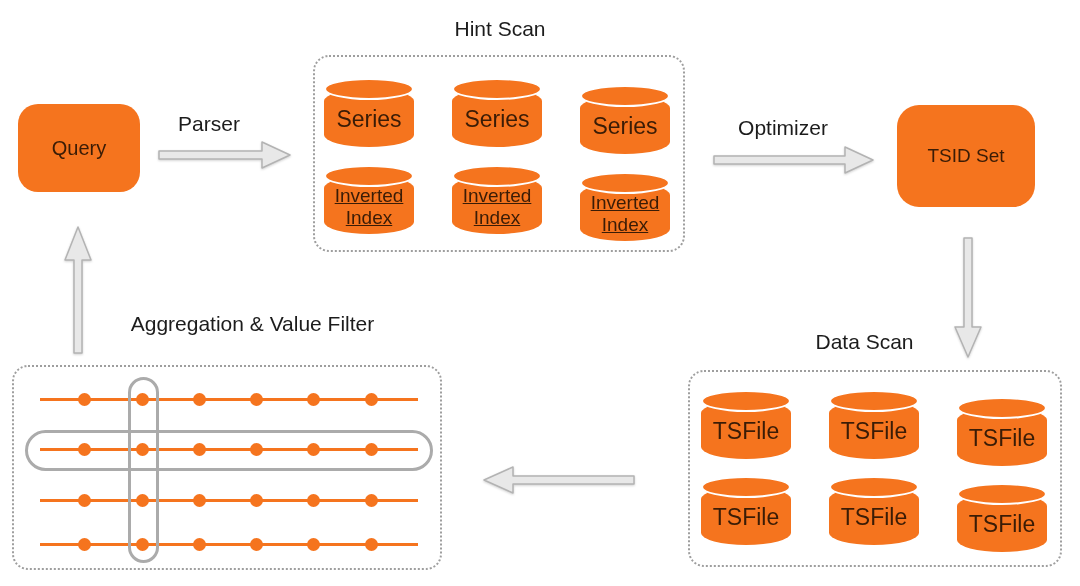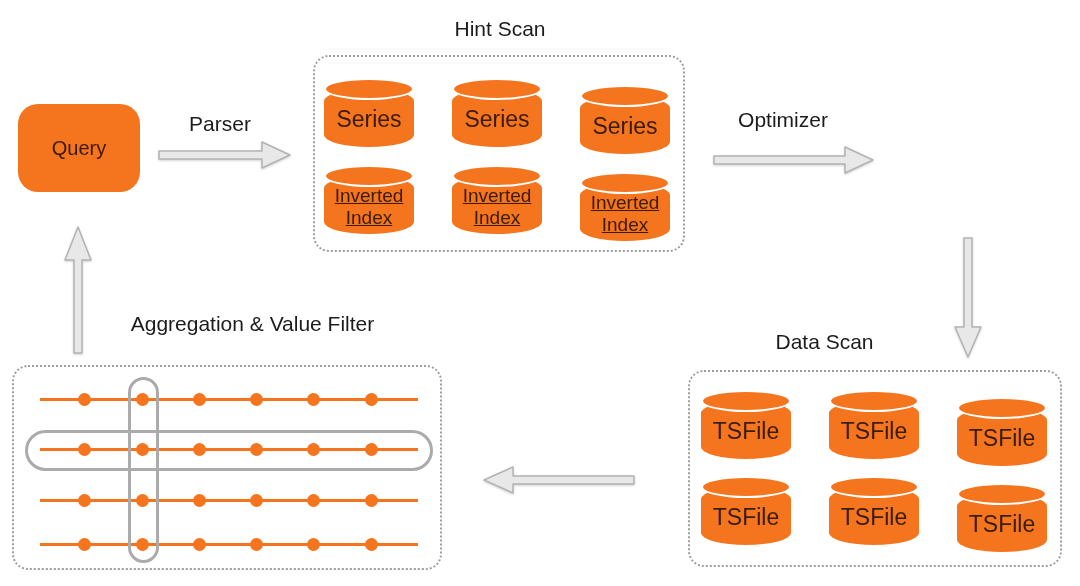--- a/index.html
+++ b/index.html
@@ -14,28 +14,28 @@
   *{margin:0;padding:0;box-sizing:border-box;}
   body{background:#fff;font-family:"Liberation Sans",sans-serif;color:var(--text-dark);}
   #canvas{position:relative;width:1080px;height:586px;background:#fff;overflow:hidden;}
 
   .node{position:absolute;background:var(--orange);display:flex;align-items:center;justify-content:center;
         color:var(--text-on-orange);font-size:20px;}
   #query-node{left:18px;top:104px;width:122px;height:88px;border-radius:20px;}
   #tsid-node{left:897px;top:105px;width:138px;height:102px;border-radius:22px;font-size:19px;}
 
   .edge-label{position:absolute;font-size:21px;color:var(--text-dark);text-align:center;}
-  #parser-label{left:155px;top:112px;width:130px;}
-  #optimizer-label{left:713px;top:108px;width:140px;}
+  #parser-label{left:144px;top:112px;width:130px;}
+  #optimizer-label{left:713px;top:116px;width:140px;}
   #query-hint-label{left:703px;top:186px;width:160px;}
   #pipeline-label{left:460px;top:418px;width:205px;}
 
   .section-title{position:absolute;font-size:21px;color:var(--text-dark);text-align:center;}
   #index-scan-title{left:400px;top:17px;width:200px;}
-  #data-scan-title{left:742px;top:330px;width:165px;}
+  #data-scan-title{left:782px;top:330px;width:165px;}
   #aggregation-title{left:100px;top:312px;width:305px;}
 
   .dashed-box{position:absolute;border:2px dotted var(--dash);border-radius:16px;background:transparent;}
   #index-scan-box{left:313px;top:55px;width:372px;height:197px;}
   #data-scan-box{left:688px;top:370px;width:374px;height:197px;}
   #aggregation-box{left:12px;top:365px;width:430px;height:205px;}
 
   .arrow{position:absolute;filter:drop-shadow(0 1.5px 1px rgba(0,0,0,0.18));}
   .arrow polygon{fill:var(--arrow-fill);stroke:var(--arrow-stroke);stroke-width:1.5;stroke-linejoin:round;}
   #parser-arrow{left:158px;top:139px;}
@@ -117,20 +117,23 @@
     <div class="cyl-body"></div>
     <div class="cyl-top"></div>
     <div class="cyl-label small">Inverted Index</div>
   </div>
 
   <div class="edge-label" id="optimizer-label">Optimizer</div>
   <svg class="arrow" id="optimizer-arrow" width="162" height="32" viewBox="0 0 162 32">
     <polygon points="1,12 132,12 132,3 160,16 132,29 132,20 1,20"></polygon>
   </svg>
 
+  <div class="node" id="tsid-node">
+    <span>TSID Set</span>
+  </div>
 
   <svg class="arrow" id="tsid-down-arrow" width="32" height="122" viewBox="0 0 32 122">
     <polygon points="12,1 20,1 20,90 29,90 16,120 3,90 12,90"></polygon>
   </svg>
 
   <div class="section-title" id="data-scan-title">Data Scan</div>
   <div class="dashed-box" id="data-scan-box"></div>
 
   <div class="cyl ds-c0">
     <div class="cyl-body"></div>

